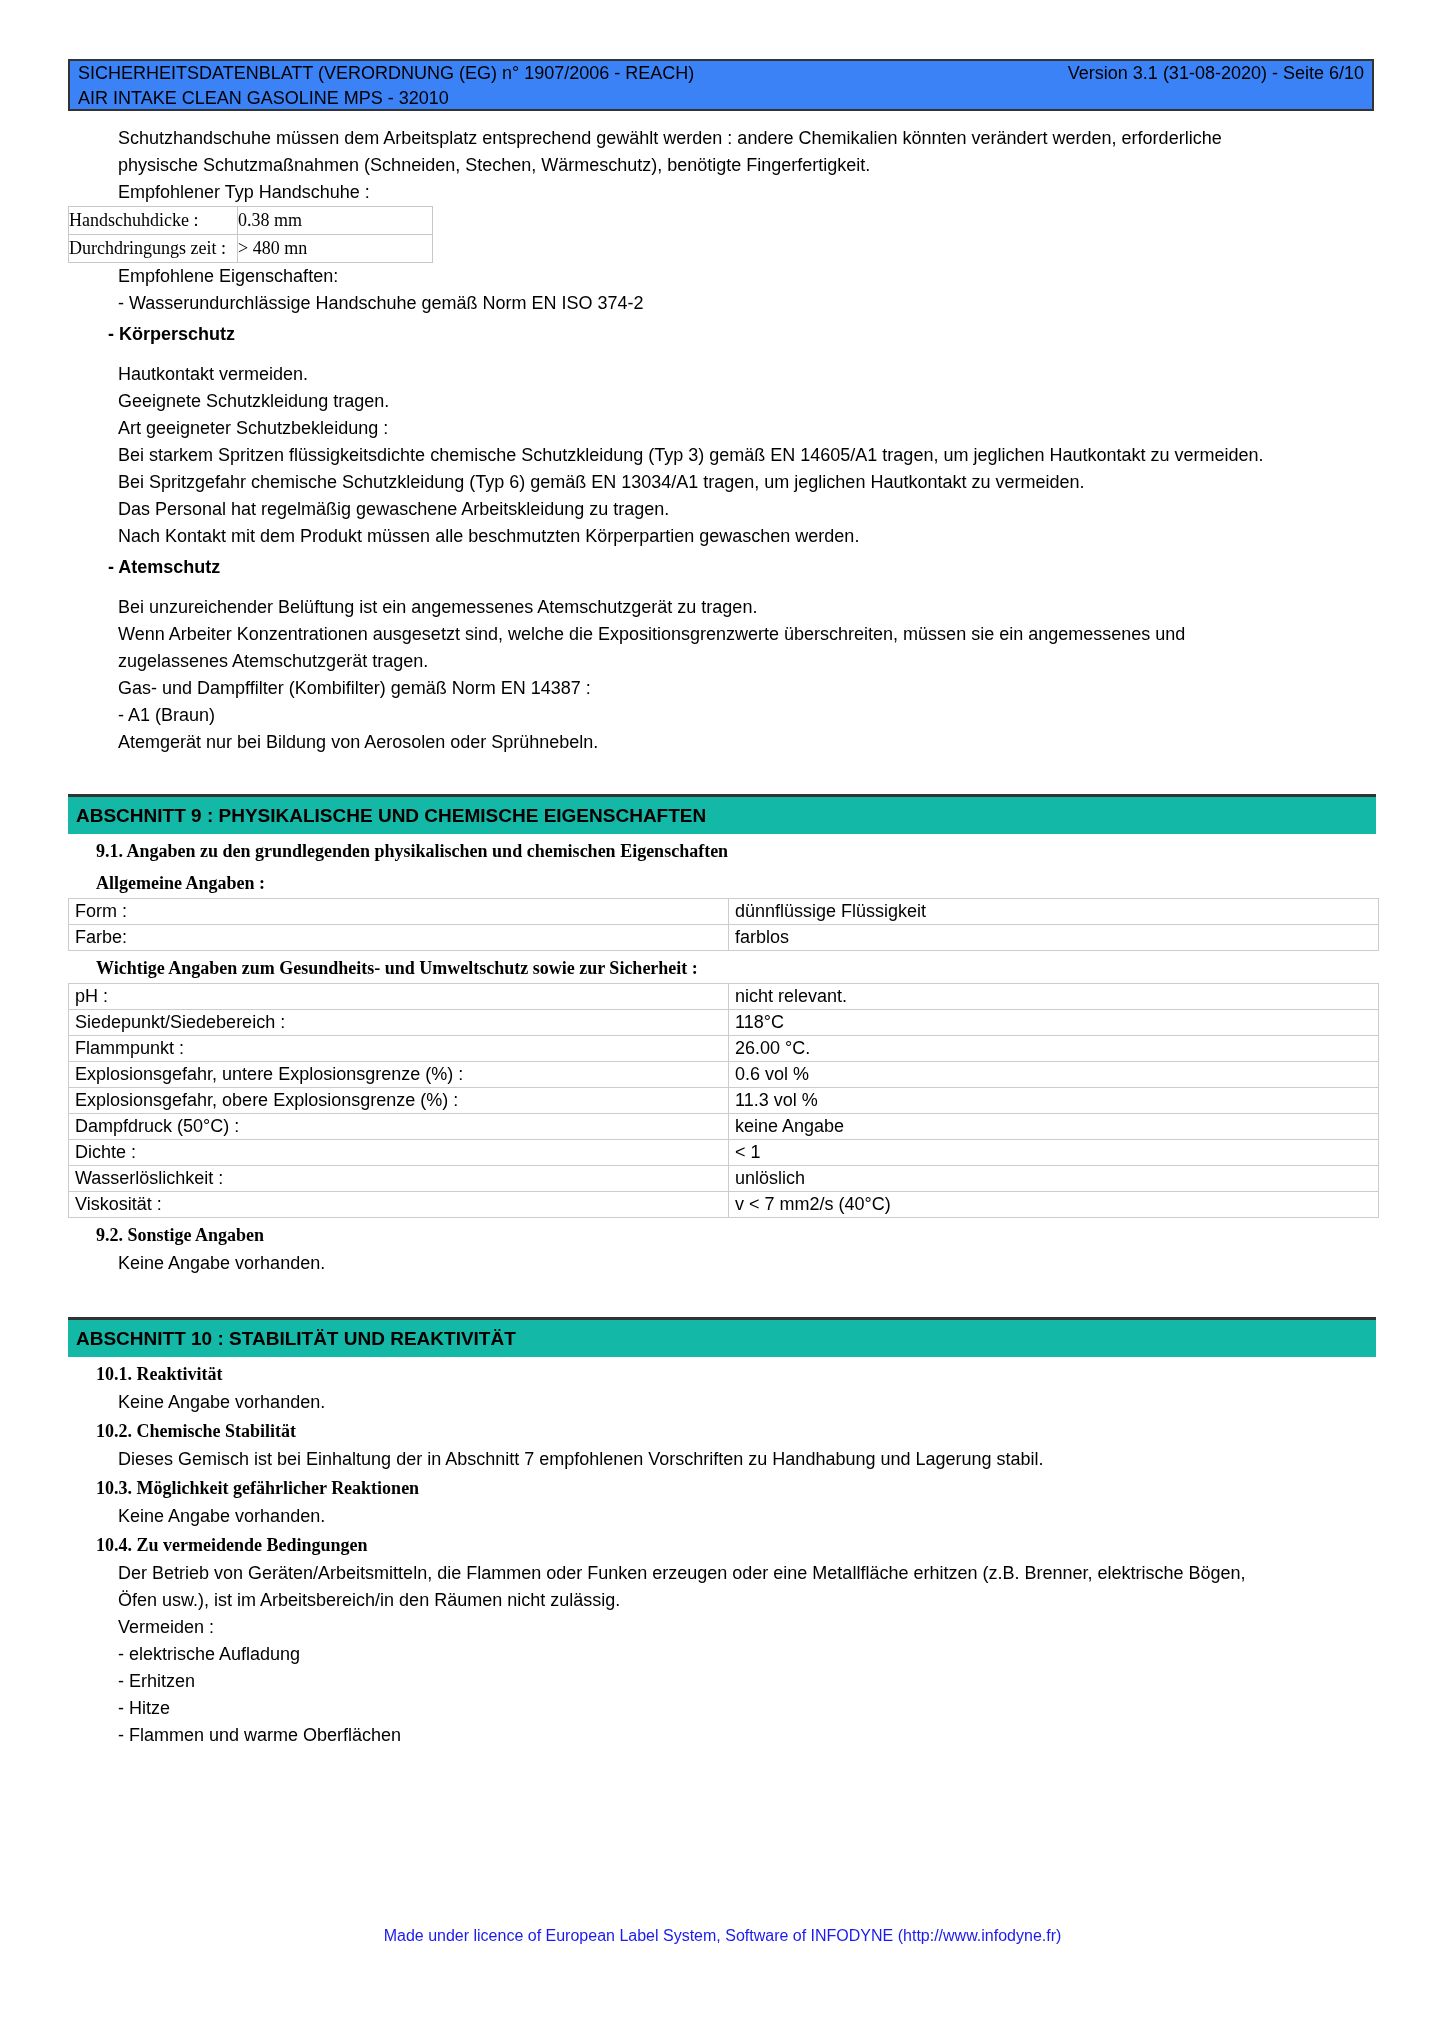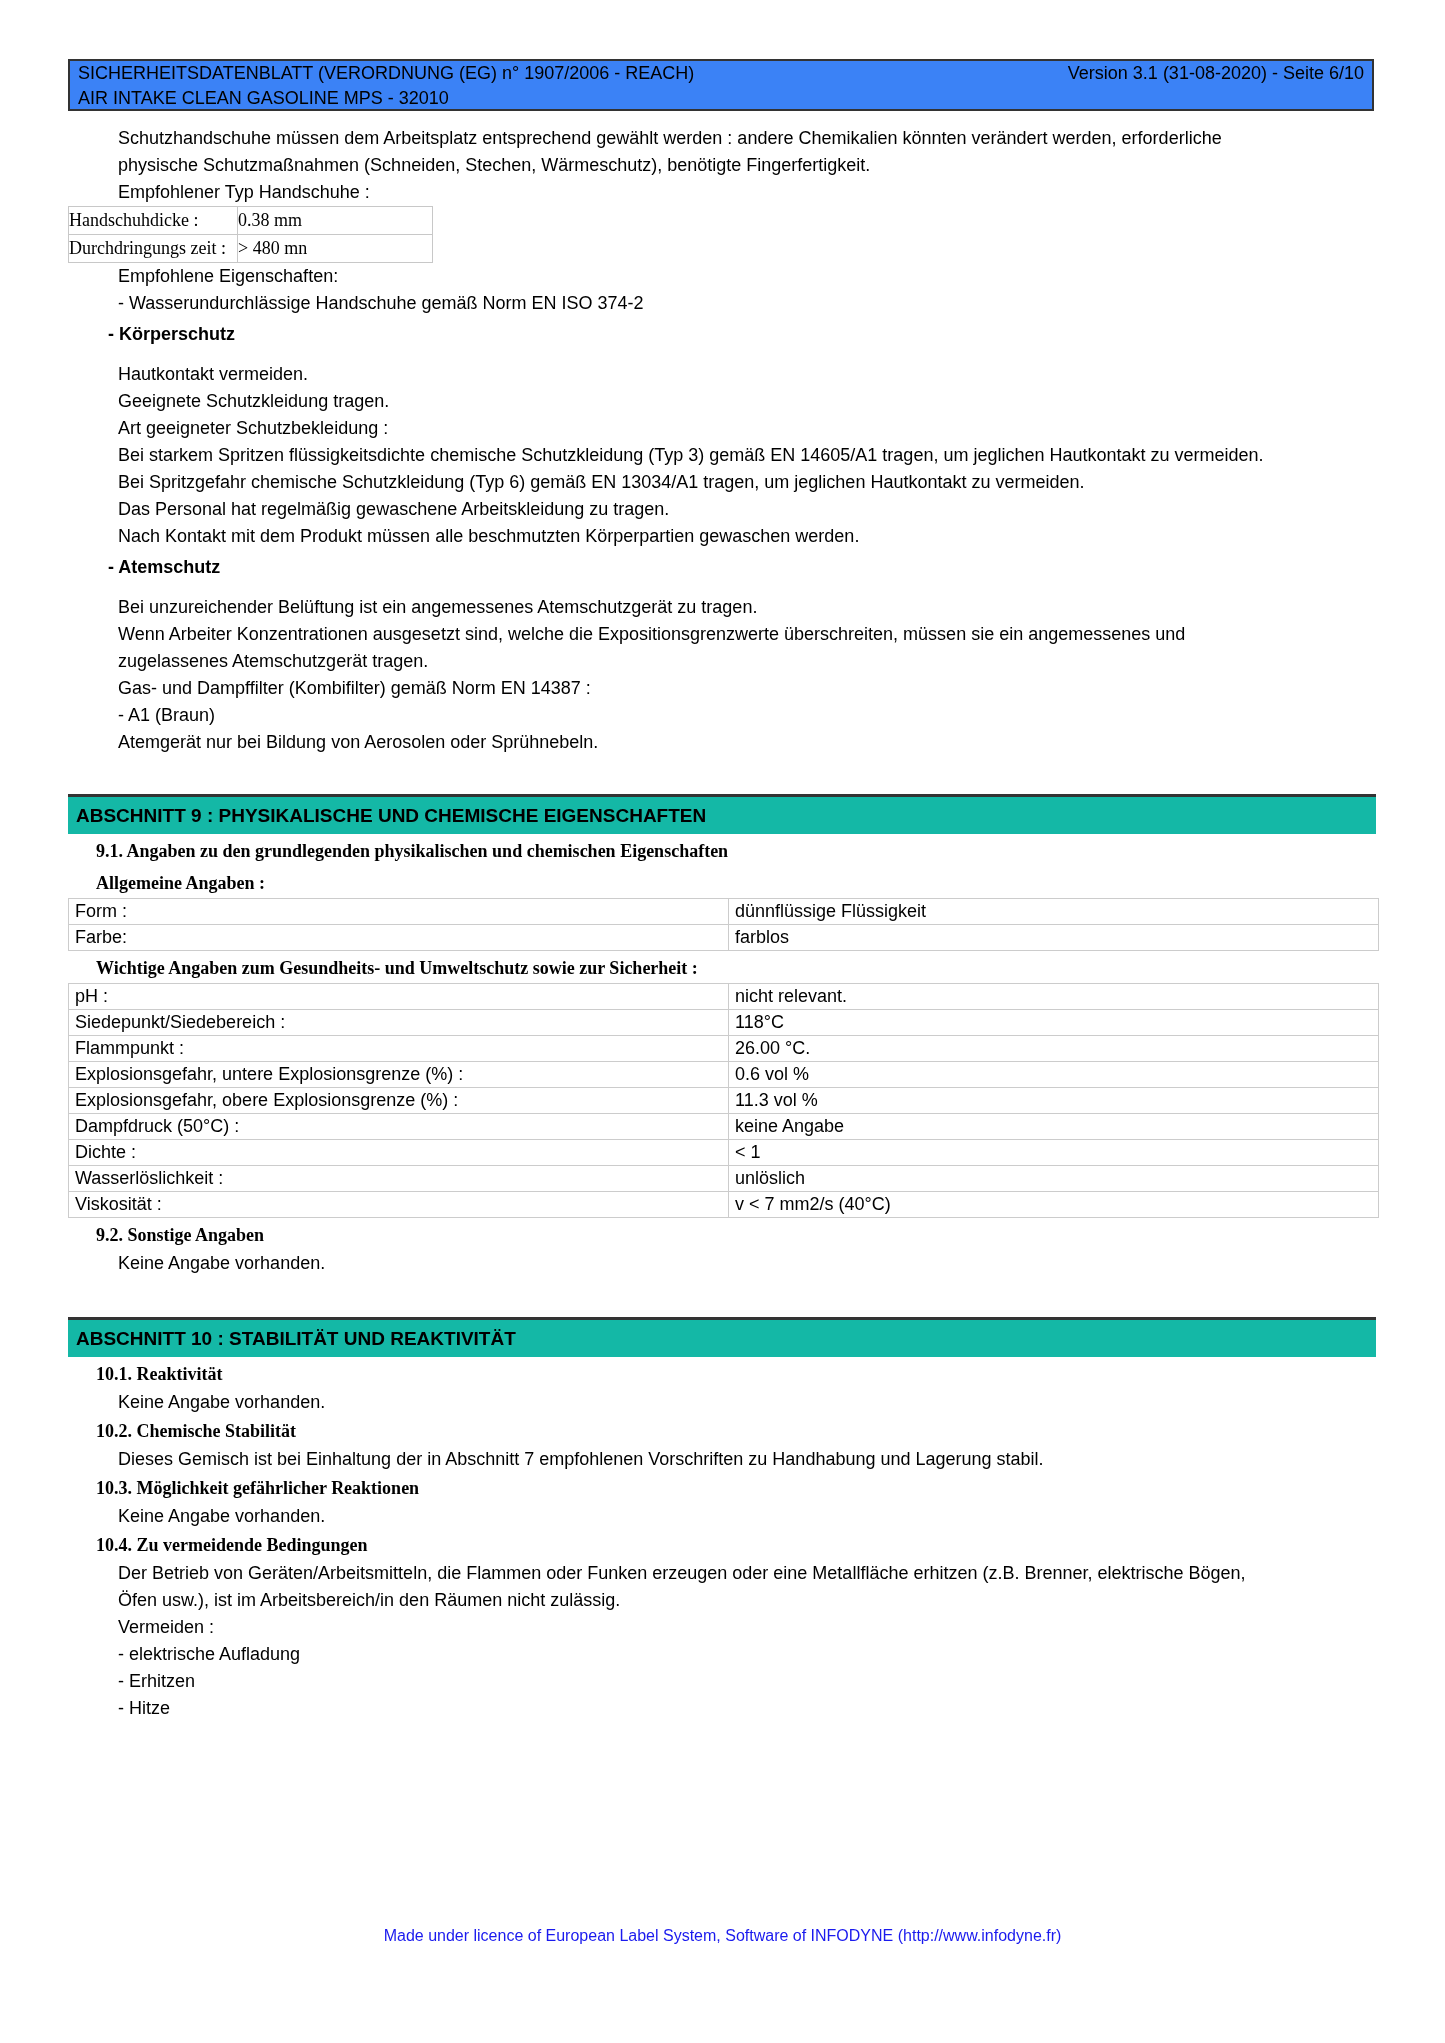--- a/index.html
+++ b/index.html
@@ -143,15 +143,16 @@
   <p class="p">Dieses Gemisch ist bei Einhaltung der in Abschnitt 7 empfohlenen Vorschriften zu Handhabung und Lagerung stabil.</p>
   <p class="sub-h">10.3. Möglichkeit gefährlicher Reaktionen</p>
   <p class="p">Keine Angabe vorhanden.</p>
   <p class="sub-h">10.4. Zu vermeidende Bedingungen</p>
   <p class="p">Der Betrieb von Geräten/Arbeitsmitteln, die Flammen oder Funken erzeugen oder eine Metallfläche erhitzen (z.B. Brenner, elektrische Bögen,</p>
   <p class="p">Öfen usw.), ist im Arbeitsbereich/in den Räumen nicht zulässig.</p>
   <p class="p">Vermeiden :</p>
   <p class="p">- elektrische Aufladung</p>
   <p class="p">- Erhitzen</p>
   <p class="p">- Hitze</p>
+  <p class="p">- Flammen und warme Oberflächen</p>
 </div>
 
 <div class="footer">Made under licence of European Label System, Software of INFODYNE (http://www.infodyne.fr)</div>
 
 </body></html>

